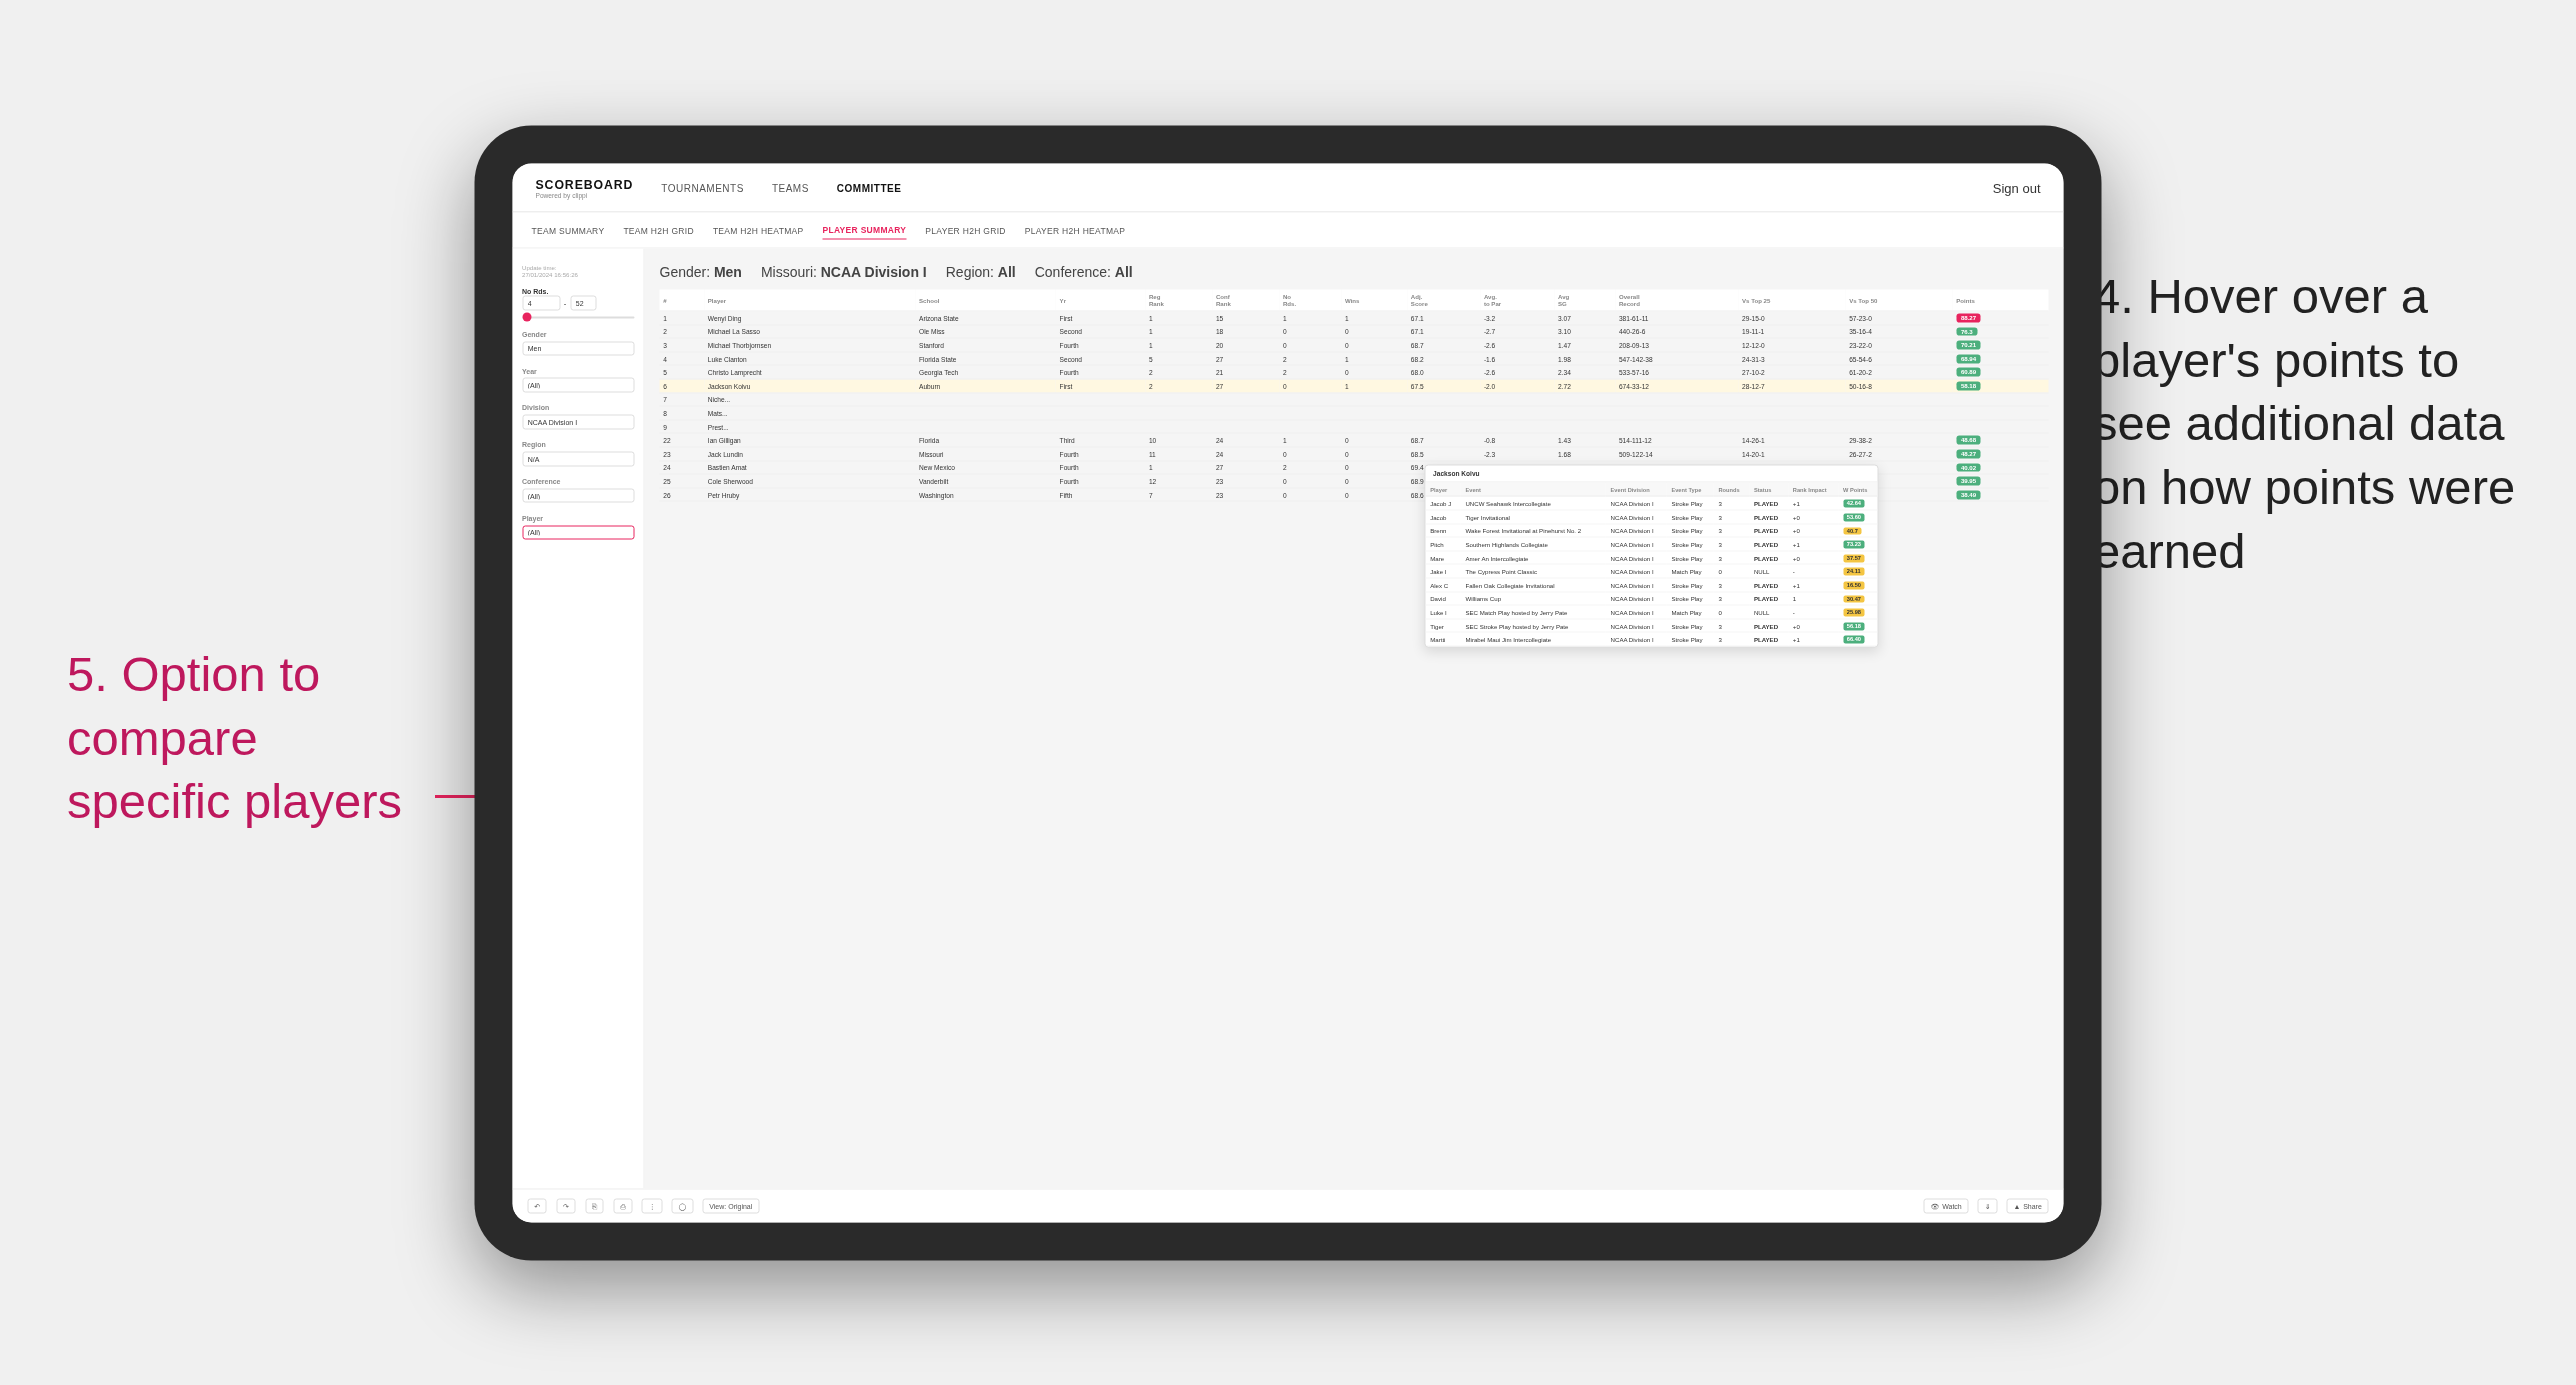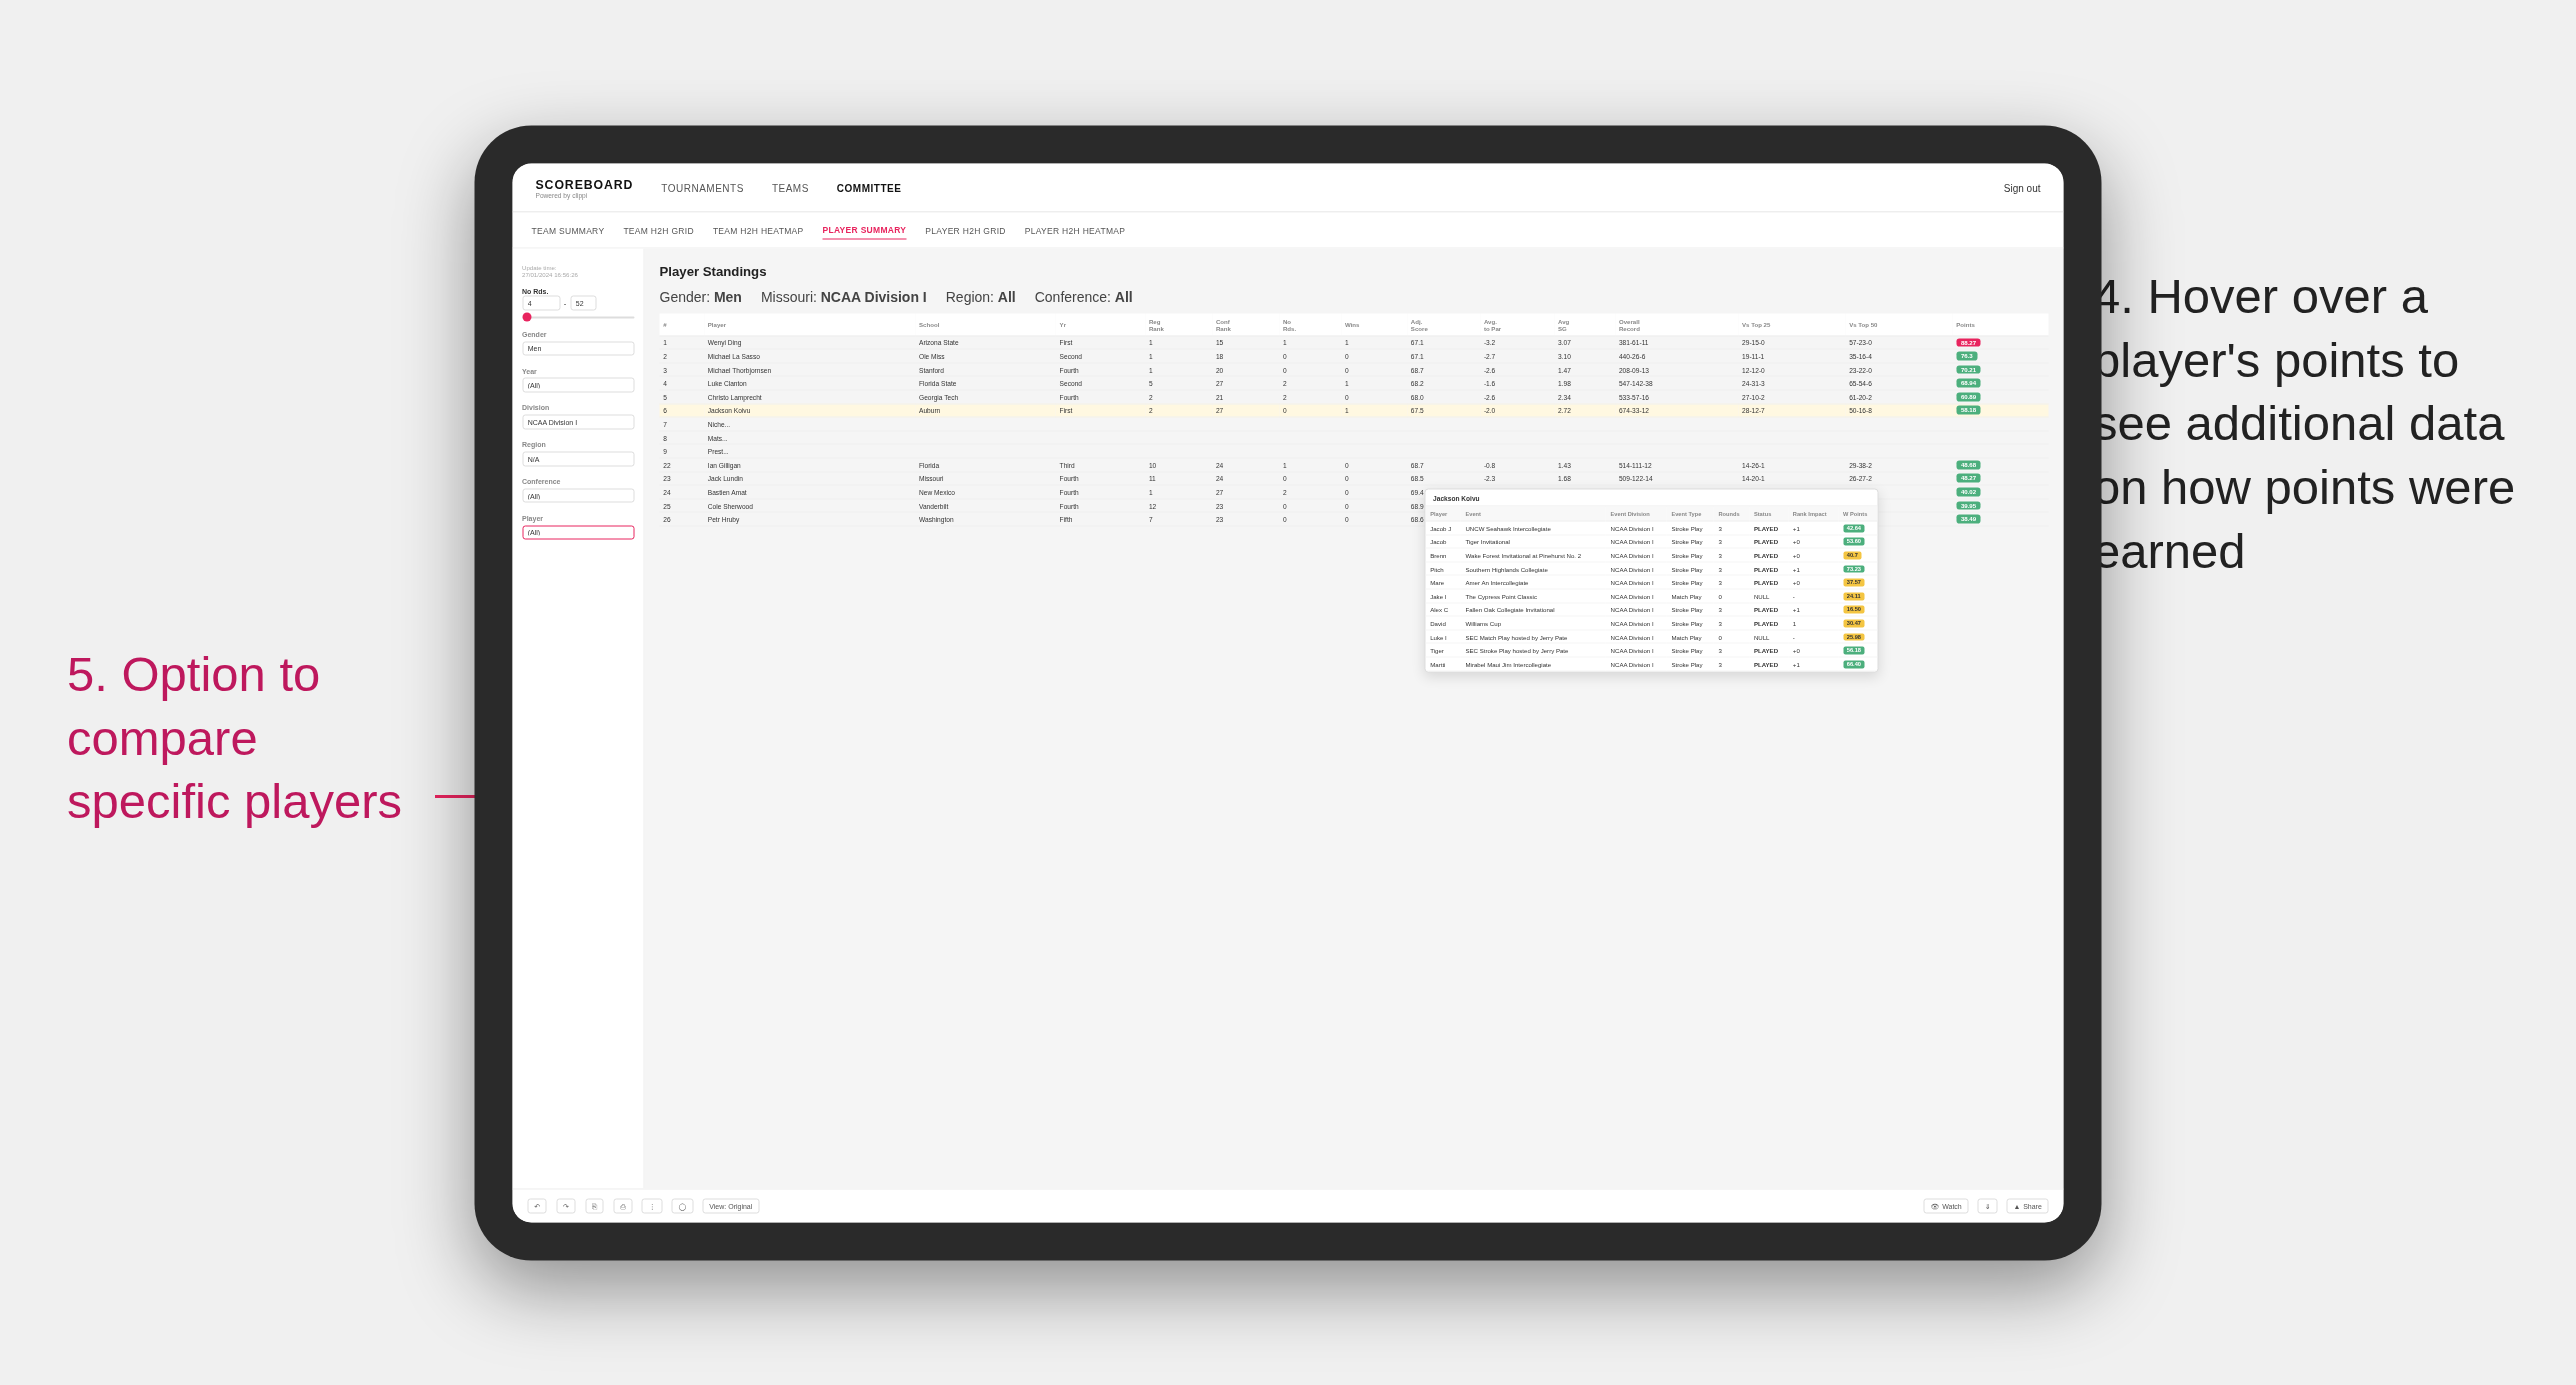--- a/index.html
+++ b/index.html
@@ -115,21 +115,21 @@
 
     .nav-item.active {
       color: #111;
       font-weight: 600;
     }
 
     .nav-right {
       display: flex;
       align-items: center;
       gap: 9.5px;
-      font-size: 10px;
+      font-size: 13px;
       color: #555;
     }
 
     
     .sub-nav {
       background: #fff;
       border-bottom: 1.9px solid #eee;
       padding: 0 19px;
       display: flex;
       align-items: center;
@@ -542,21 +542,20 @@
 
           <div class="sidebar-section">
             <div class="sidebar-label">Player</div>
             <select class="sidebar-select" style="border: 1.9px solid #e8245e;">
               <option>(All)</option>
             </select>
           </div>
         </div>
 
         <div class="main-content">
-          <div class="page-title">Player Standings</div>
 
           <div class="filter-row">
             <div class="filter-item">
               <span>Gender:</span>
               <span class="filter-val">Men</span>
             </div>
             <div class="filter-item">
               <span>Missouri:</span>
               <span class="filter-val">NCAA Division I</span>
             </div>

